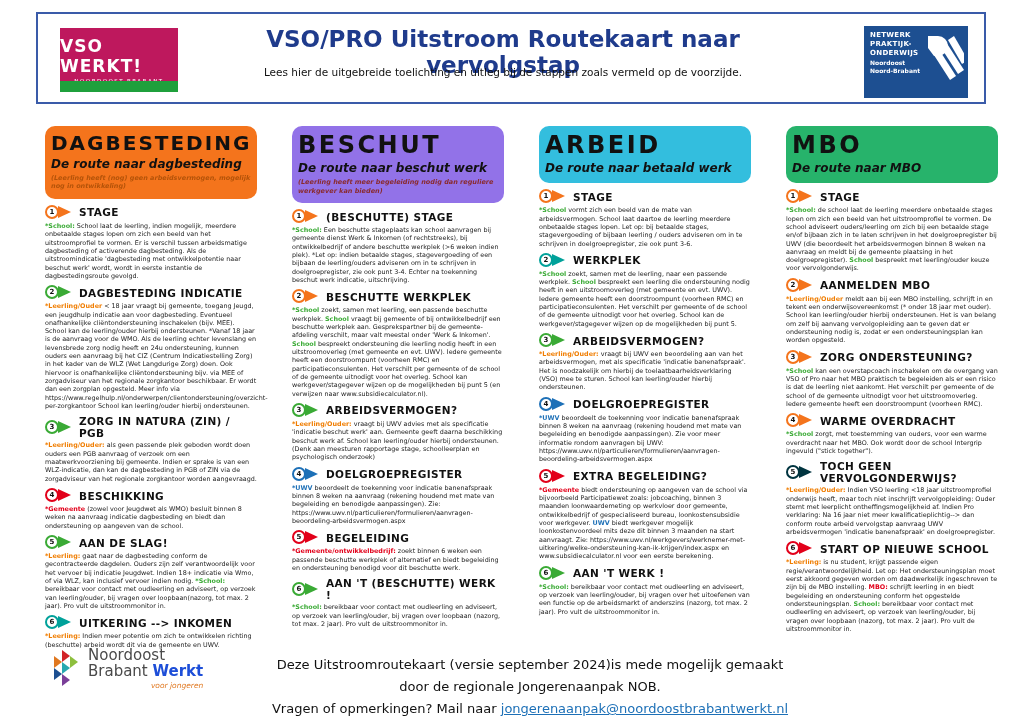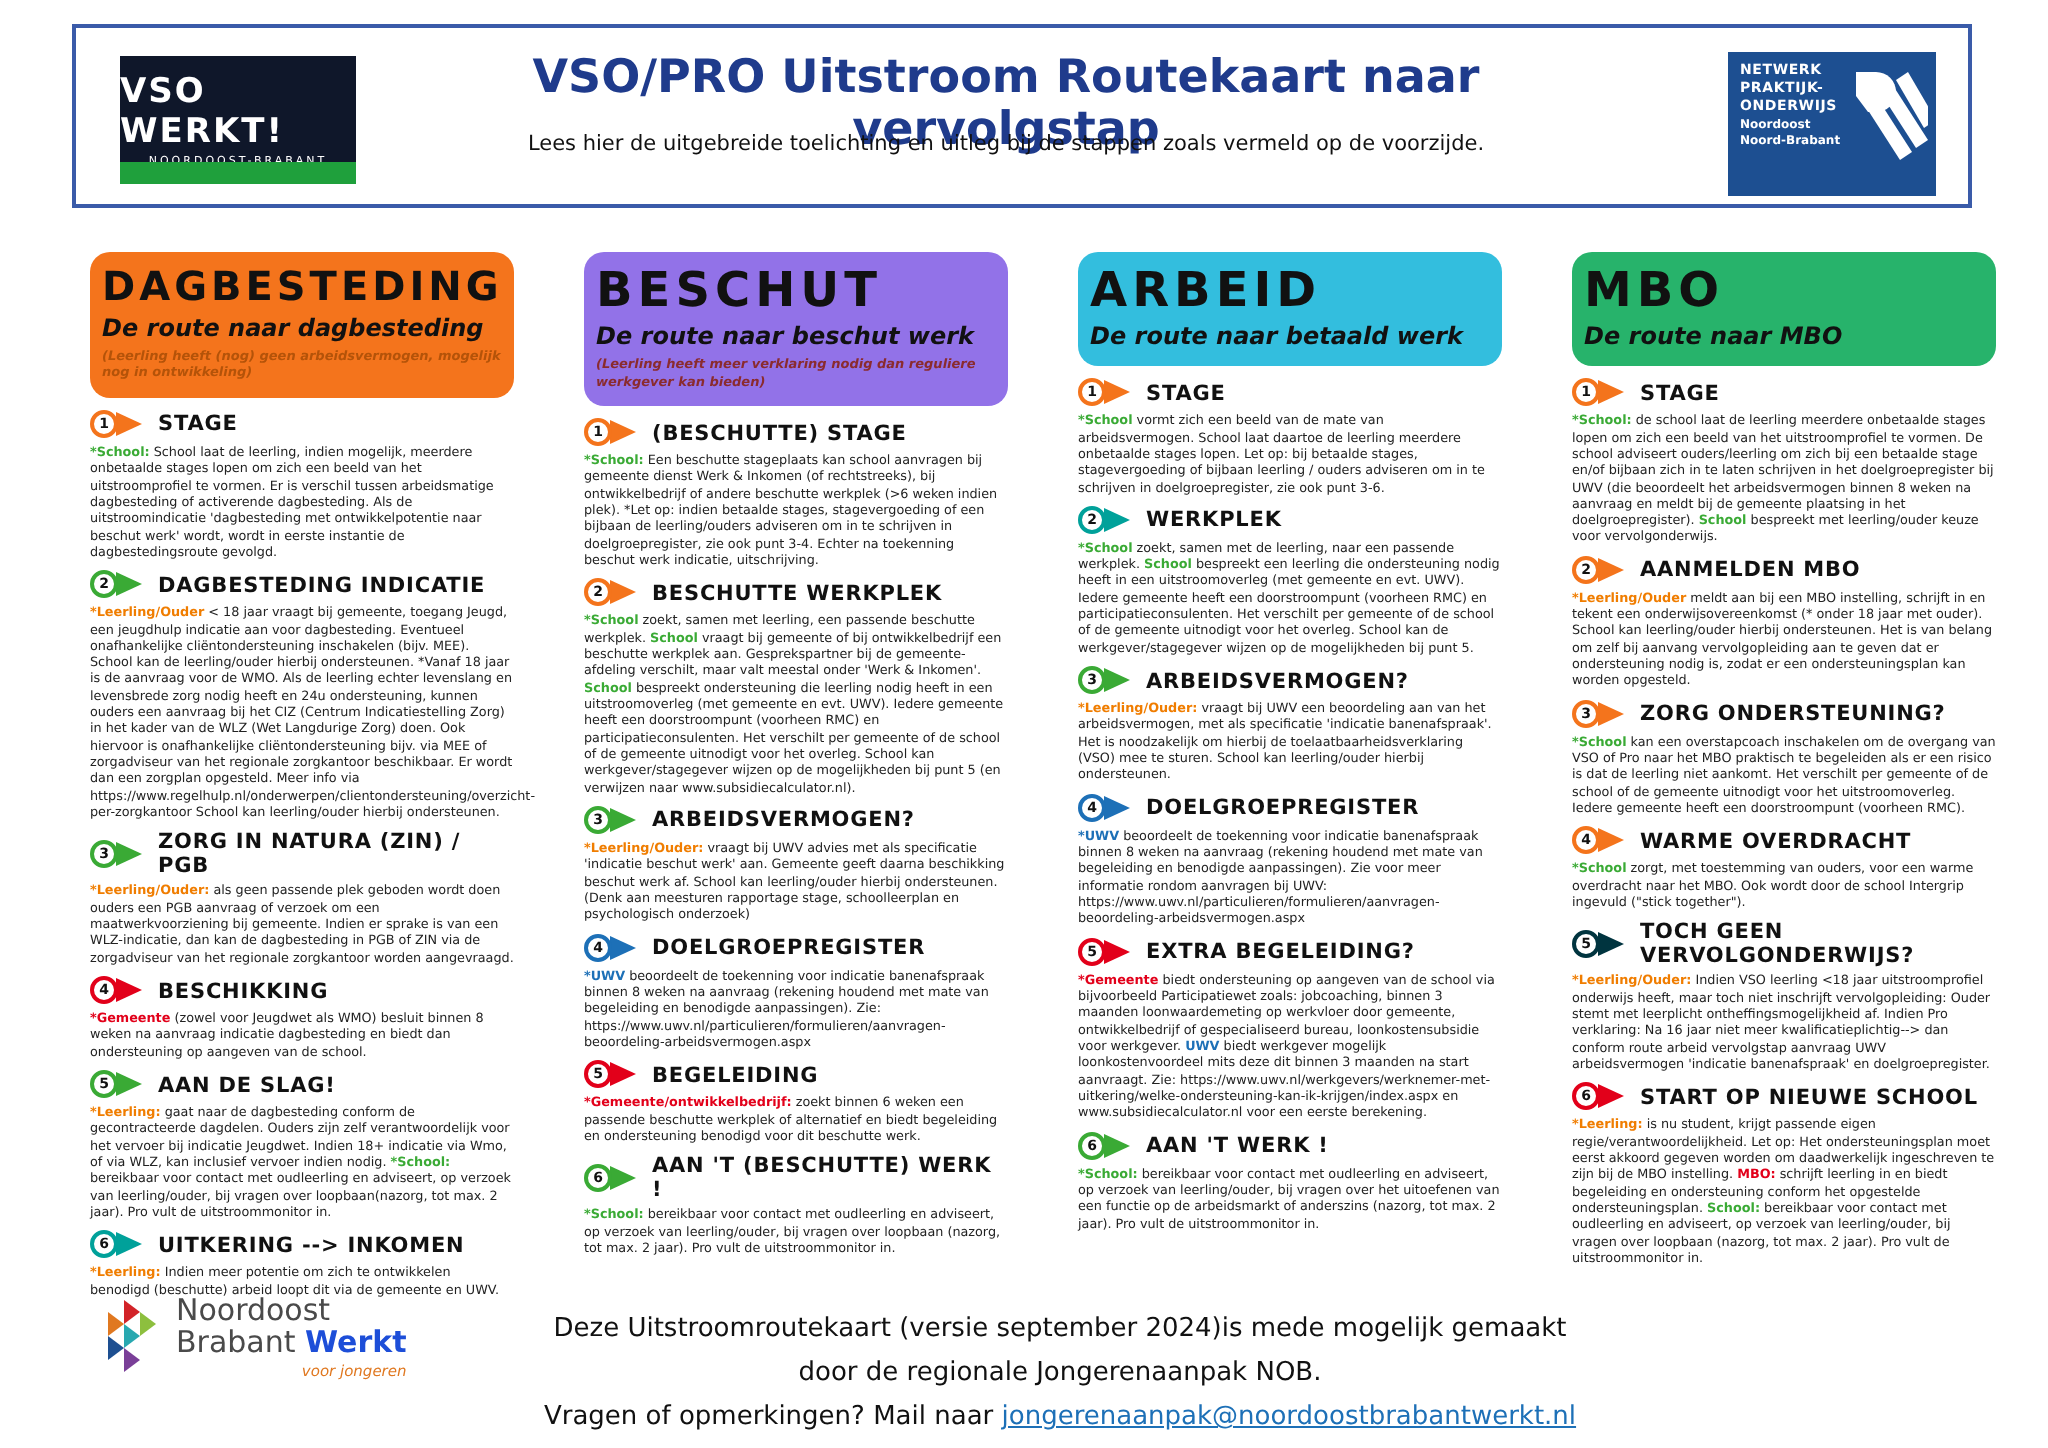--- a/index.html
+++ b/index.html
@@ -2,21 +2,21 @@
 <html><head>
 <meta charset="utf-8">
 <style>
   html,body{margin:0;padding:0;background:#e8e8e8;}
   .page{position:relative;width:1024px;height:724px;background:#ffffff;
         font-family:"DejaVu Sans","Liberation Sans",sans-serif;overflow:hidden;margin:0 auto;}
 
   
   .header-box{position:absolute;left:36px;top:12px;width:950px;height:92px;
               border:2px solid #3a5ba9;background:#fff;box-sizing:border-box;}
-  .vso-logo{position:absolute;left:22px;top:14px;width:118px;height:64px;background:#0f172a;
+  .vso-logo{position:absolute;left:22px;top:14px;width:118px;height:64px;background:#be185d;
             display:flex;flex-direction:column;align-items:center;justify-content:center;}
   .vso-logo .t1{color:#fff;font-weight:bold;font-size:17px;letter-spacing:1px;font-family:"DejaVu Sans",sans-serif;}
   .vso-logo .t2{color:#fff;font-size:5.5px;letter-spacing:1.5px;margin-top:2px;}
   .vso-logo .bar{position:absolute;left:0;bottom:0;width:100%;height:11px;background:#1fa03c;}
   .header-title{position:absolute;left:180px;top:12px;width:570px;text-align:center;
                 color:#1f3b8c;font-weight:bold;font-size:23px;font-family:"DejaVu Sans",sans-serif;}
   .header-sub{position:absolute;left:180px;top:52px;width:570px;text-align:center;
               color:#111;font-size:10.5px;}
   .npo-logo{position:absolute;right:16px;top:12px;width:104px;height:72px;background:#1d4f91;
             color:#fff;padding:5px 6px;box-sizing:border-box;}
@@ -154,28 +154,28 @@
           <p class="step-body"><span class="kw kw-orange">*Leerling:</span><span> gaat naar de dagbesteding conform de gecontracteerde dagdelen. Ouders zijn zelf verantwoordelijk voor het vervoer bij indicatie Jeugdwet. Indien 18+ indicatie via Wmo, of via WLZ, kan inclusief vervoer indien nodig. </span><span class="kw kw-green">*School:</span><span> bereikbaar voor contact met oudleerling en adviseert, op verzoek van leerling/ouder, bij vragen over loopbaan(nazorg, tot max. 2 jaar). Pro vult de uitstroommonitor in.</span></p>
         </div>
         <div class="step">
           <div class="step-head">
             <span class="step-ico" style="--ic: #00a19a;">
               <span class="c">6</span>
               <span class="t"></span>
             </span>
             <span class="step-title">UITKERING --&gt; INKOMEN</span>
           </div>
-          <p class="step-body"><span class="kw kw-orange">*Leerling:</span><span> Indien meer potentie om zich te ontwikkelen benodigd (beschutte) arbeid loopt dit via de gemeente en UWV.</span></p>
+          <p class="step-body"><span class="kw kw-orange">*Leerling:</span><span> Indien meer potentie om zich te ontwikkelen richting (beschutte) arbeid wordt dit via de gemeente en UWV.</span></p>
         </div>
       </div>
       <div class="column" data-colid="beschut">
         <div class="col-head" style="background: rgb(146, 114, 232);">
           <div class="col-title">BESCHUT</div>
           <div class="col-sub">De route naar beschut werk</div>
-          <div class="col-note" style="color: rgb(138, 43, 46);">(Leerling heeft meer verklaring nodig dan reguliere werkgever kan bieden)</div>
+          <div class="col-note" style="color: rgb(138, 43, 46);">(Leerling heeft meer begeleiding nodig dan reguliere werkgever kan bieden)</div>
         </div>
         <div class="step">
           <div class="step-head">
             <span class="step-ico" style="--ic: #f4741c;">
               <span class="c">1</span>
               <span class="t"></span>
             </span>
             <span class="step-title">(BESCHUTTE) STAGE</span>
           </div>
           <p class="step-body"><span class="kw kw-green">*School:</span><span> Een beschutte stageplaats kan school aanvragen bij gemeente dienst Werk &amp; Inkomen (of rechtstreeks), bij ontwikkelbedrijf of andere beschutte werkplek (&gt;6 weken indien plek). *Let op: indien betaalde stages, stagevergoeding of een bijbaan  de leerling/ouders adviseren om in te schrijven in doelgroepregister, zie ook punt 3-4. Echter na toekenning beschut werk indicatie, uitschrijving.</span></p>

